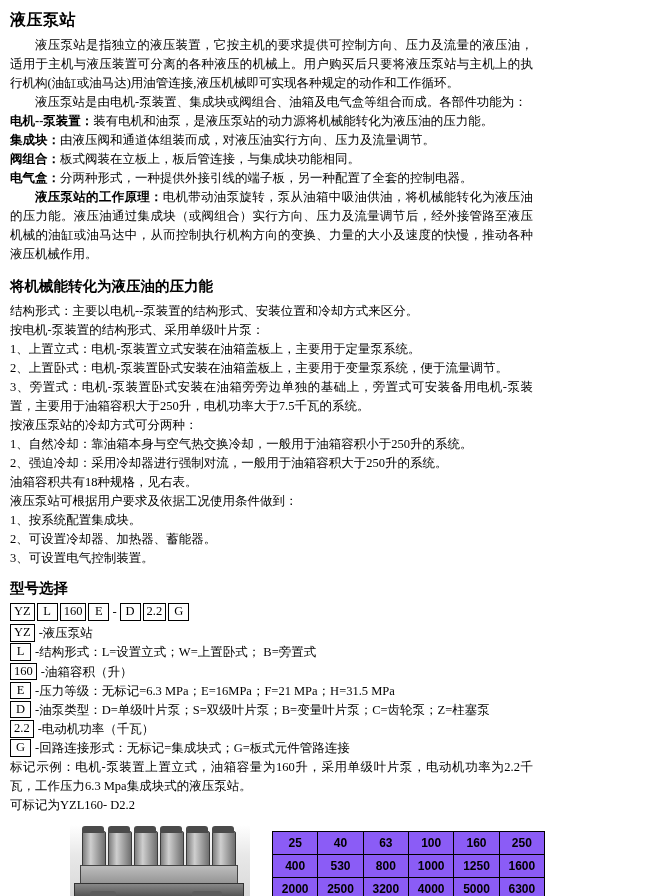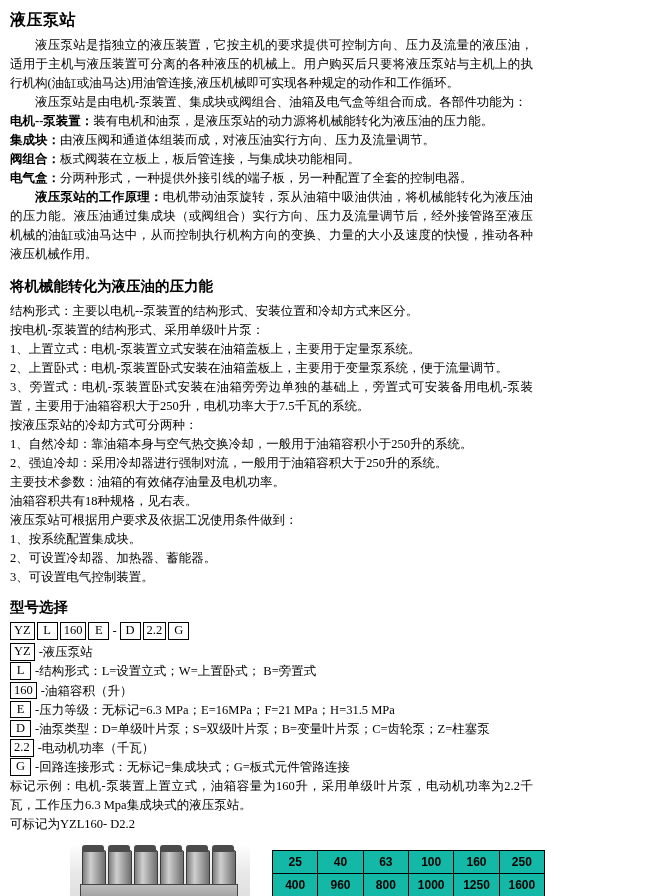--- a/index.html
+++ b/index.html
@@ -116,21 +116,21 @@
     position: absolute;
     left: 262px;
     top: 6px;
     border-collapse: collapse;
     font-family: "Liberation Sans", "DejaVu Sans", sans-serif;
     font-size: 12px;
     font-weight: bold;
   }
   .spec-table td {
     border: 1px solid #000;
-    background: #14b8a6;
+    background: #8b5cf6;
     text-align: center;
     padding: 2px 0;
     width: 60px;
     height: 17px;
     margin-left: 44px;
   }
 
   
   .ph-base {
     position: absolute;
@@ -197,21 +197,20 @@
   <h2 class="sec-title2">将机械能转化为液压油的压力能</h2>
 
   <p class="para">结构形式：主要以电机--泵装置的结构形式、安装位置和冷却方式来区分。</p>
   <p class="para">按电机-泵装置的结构形式、采用单级叶片泵：</p>
   <p class="para">1、上置立式：电机-泵装置立式安装在油箱盖板上，主要用于定量泵系统。</p>
   <p class="para">2、上置卧式：电机-泵装置卧式安装在油箱盖板上，主要用于变量泵系统，便于流量调节。</p>
   <p class="para">3、旁置式：电机-泵装置卧式安装在油箱旁旁边单独的基础上，旁置式可安装备用电机-泵装置，主要用于油箱容积大于250升，电机功率大于7.5千瓦的系统。</p>
   <p class="para">按液压泵站的冷却方式可分两种：</p>
   <p class="para">1、自然冷却：靠油箱本身与空气热交换冷却，一般用于油箱容积小于250升的系统。</p>
   <p class="para">2、强迫冷却：采用冷却器进行强制对流，一般用于油箱容积大于250升的系统。</p>
-  <p class="para">主要技术参数：油箱的有效储存油量及电机功率。</p>
   <p class="para">油箱容积共有18种规格，见右表。</p>
   <p class="para">液压泵站可根据用户要求及依据工况使用条件做到：</p>
   <p class="para">1、按系统配置集成块。</p>
   <p class="para">2、可设置冷却器、加热器、蓄能器。</p>
   <p class="para">3、可设置电气控制装置。</p>
 
   <h2 class="sec-title3">型号选择</h2>
 
   <div class="code-row">
     <span class="code-box">YZ</span>
@@ -287,21 +286,21 @@
           <tr>
         <td>25</td>
         <td>40</td>
         <td>63</td>
         <td>100</td>
         <td>160</td>
         <td>250</td>
       </tr>
       <tr>
         <td>400</td>
-        <td>960</td>
+        <td>530</td>
         <td>800</td>
         <td>1000</td>
         <td>1250</td>
         <td>1600</td>
       </tr>
       <tr>
         <td>2000</td>
         <td>2500</td>
         <td>3200</td>
         <td>4000</td>

